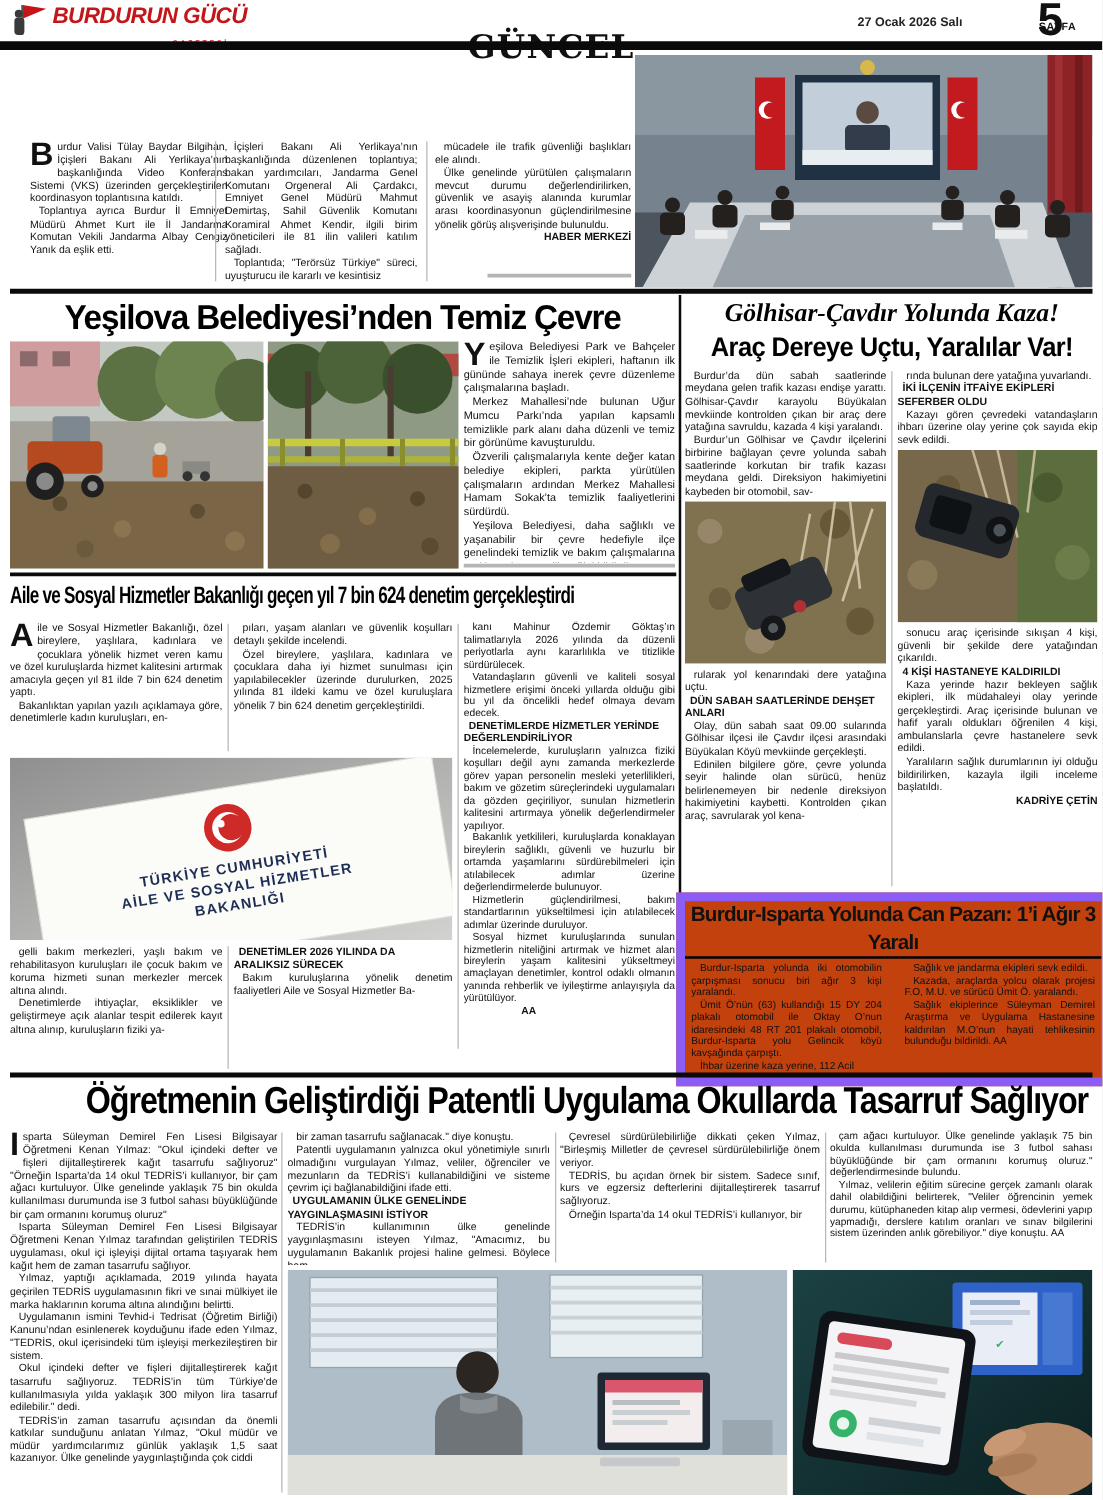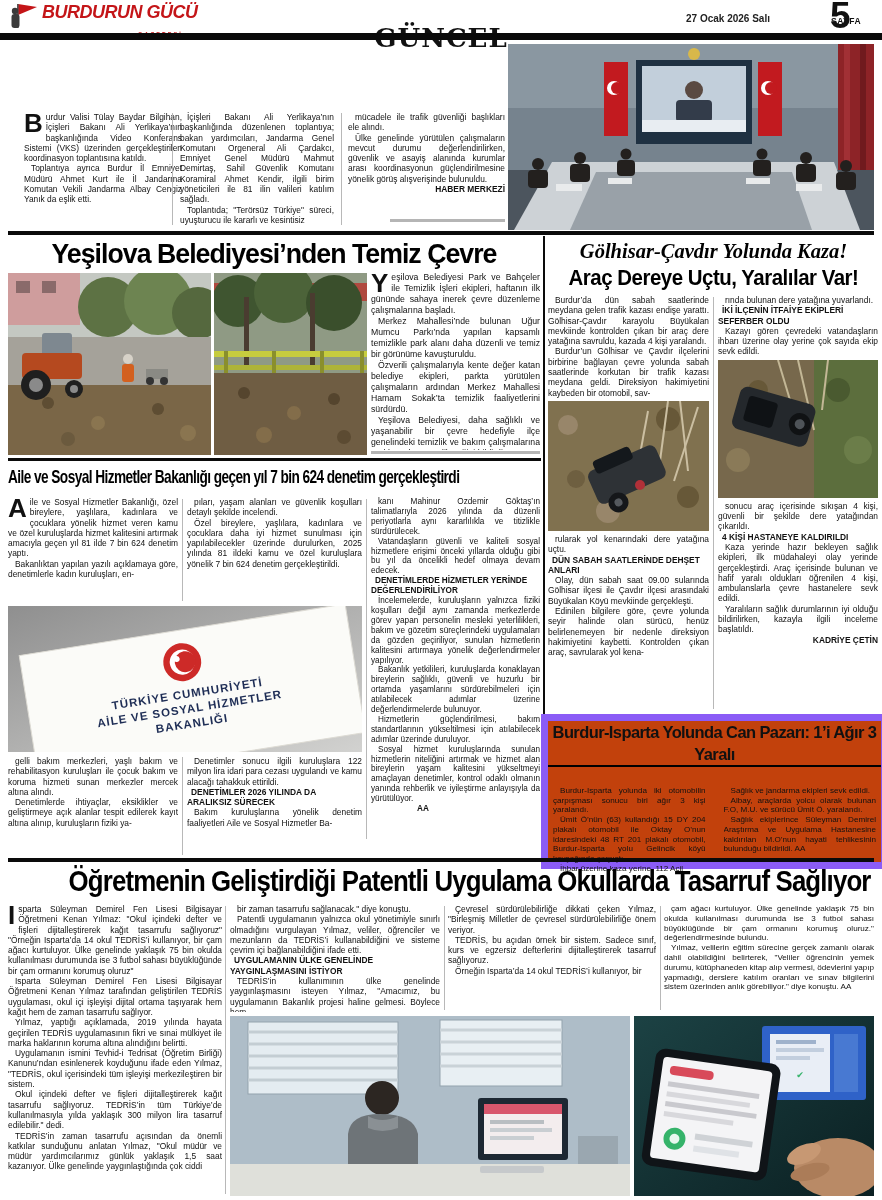--- a/index.html
+++ b/index.html
@@ -33,21 +33,21 @@
   p.by{text-align:right !important;font-weight:bold;}
   p.byl{text-align:left;font-weight:bold;text-indent:2px !important;margin-left:44px;}
   .kcol{display:flex;flex-direction:column;}
   .kphoto{flex:0 0 auto;margin:3px 0;}
   .photo{overflow:hidden;}
   .photo svg{display:block;width:100%;height:100%;}
   
   .box{border:7px solid #8b5cf6;background:#c2410c;}
   .boxhead{font-weight:bold;font-size:16.5px;line-height:22px;text-align:center;letter-spacing:-.6px;
            border-bottom:2px solid #000;transform-origin:50% 50%;}
-  .boxcols{display:flex;gap:18px;padding:3px 5px;margin-top:16px;}
+  .boxcols{display:flex;gap:18px;padding:3px 5px;}
   .boxcols .col{flex:1;font-size:8.1px;line-height:9.7px;height:108px;}
 </style>
 </head>
 <body>
 
 <div class="page">
 
   <div class="abs" style="left:10px;top:3px;display:flex;gap:4px;">
     <span>
       <svg width="28" height="27" viewBox="0 0 28 27">
@@ -311,37 +311,36 @@
         <text x="178" y="107" text-anchor="middle" font-family="Liberation Sans, sans-serif" font-size="11.5" font-weight="bold" fill="#1e2d55" letter-spacing="1">AİLE VE SOSYAL HİZMETLER</text>
         <text x="178" y="122" text-anchor="middle" font-family="Liberation Sans, sans-serif" font-size="11.5" font-weight="bold" fill="#1e2d55" letter-spacing="1">BAKANLIĞI</text>
       </g>
     </svg>
   </div>
   <div class="col abs" style="left:8px;top:756px;width:170px;height:100px;">
       <p>gelli bakım merkezleri, yaşlı bakım ve rehabilitasyon kuruluşları ile çocuk bakım ve koruma hizmeti sunan merkezler mercek altına alındı.</p>
       <p>Denetimlerde ihtiyaçlar, eksiklikler ve geliştirmeye açık alanlar tespit edilerek kayıt altına alınıp, kuruluşların fiziki ya-</p>
     </div>
   <div class="col abs" style="left:187px;top:756px;width:175px;height:100px;">
-      <p>Denetimler sonucu ilgili kuruluşlara 122 milyon lira idari para cezası uygulandı ve kamu alacağı tahakkuk ettirildi.</p>
       <p class="sub">DENETİMLER 2026 YILINDA DA ARALIKSIZ SÜRECEK</p>
       <p>Bakım kuruluşlarına yönelik denetim faaliyetleri Aile ve Sosyal Hizmetler Ba-</p>
     </div>
   <div class="abs vr" style="left:182px;top:757px;height:98px;"></div>
 
   <div class="box abs" style="left:541px;top:714px;width:333px;height:141px;">
     <div class="boxhead">Burdur-Isparta Yolunda Can Pazarı: 1’i Ağır 3 Yaralı</div>
     <div class="boxcols">
       <div class="col">
           <p>Burdur-Isparta yolunda iki otomobilin çarpışması sonucu biri ağır 3 kişi yaralandı.</p>
           <p>Ümit Ö’nün (63) kullandığı 15 DY 204 plakalı otomobil ile Oktay O’nun idaresindeki 48 RT 201 plakalı otomobil, Burdur-Isparta yolu Gelincik köyü kavşağında çarpıştı.</p>
           <p>İhbar üzerine kaza yerine, 112 Acil</p>
         </div>
       <div class="col">
           <p>Sağlık ve jandarma ekipleri sevk edildi.</p>
-          <p>Albay, araçlarda yolcu olarak bulunan F.O, M.U. ve sürücü Ümit Ö. yaralandı.</p>
+          <p>Kazada, araçlarda yolcu olarak projesi F.O, M.U. ve sürücü Ümit Ö. yaralandı.</p>
           <p>Sağlık ekiplerince Süleyman Demirel Araştırma ve Uygulama Hastanesine kaldırılan M.O’nun hayati tehlikesinin bulunduğu bildirildi. AA</p>
         </div>
     </div>
   </div>
 
   <div class="abs bar" style="left:8px;top:858px;width:866px;height:4px;"></div>
 
   <div class="abs hl hl5" style="left:8px;top:864px;width:866px;">Öğretmenin Geliştirdiği Patentli Uygulama Okullarda Tasarruf Sağlıyor</div>
   <div class="col abs" style="left:8px;top:904px;width:214px;height:292px;">
       <p class="drop">Isparta Süleyman Demirel Fen Lisesi Bilgisayar Öğretmeni Kenan Yılmaz: "Okul içindeki defter ve fişleri dijitalleştirerek kağıt tasarrufu sağlıyoruz" "Örneğin Isparta’da 14 okul TEDRİS’i kullanıyor, bir çam ağacı kurtuluyor. Ülke genelinde yaklaşık 75 bin okulda kullanılması durumunda ise 3 futbol sahası büyüklüğünde bir çam ormanını korumuş oluruz"</p>

